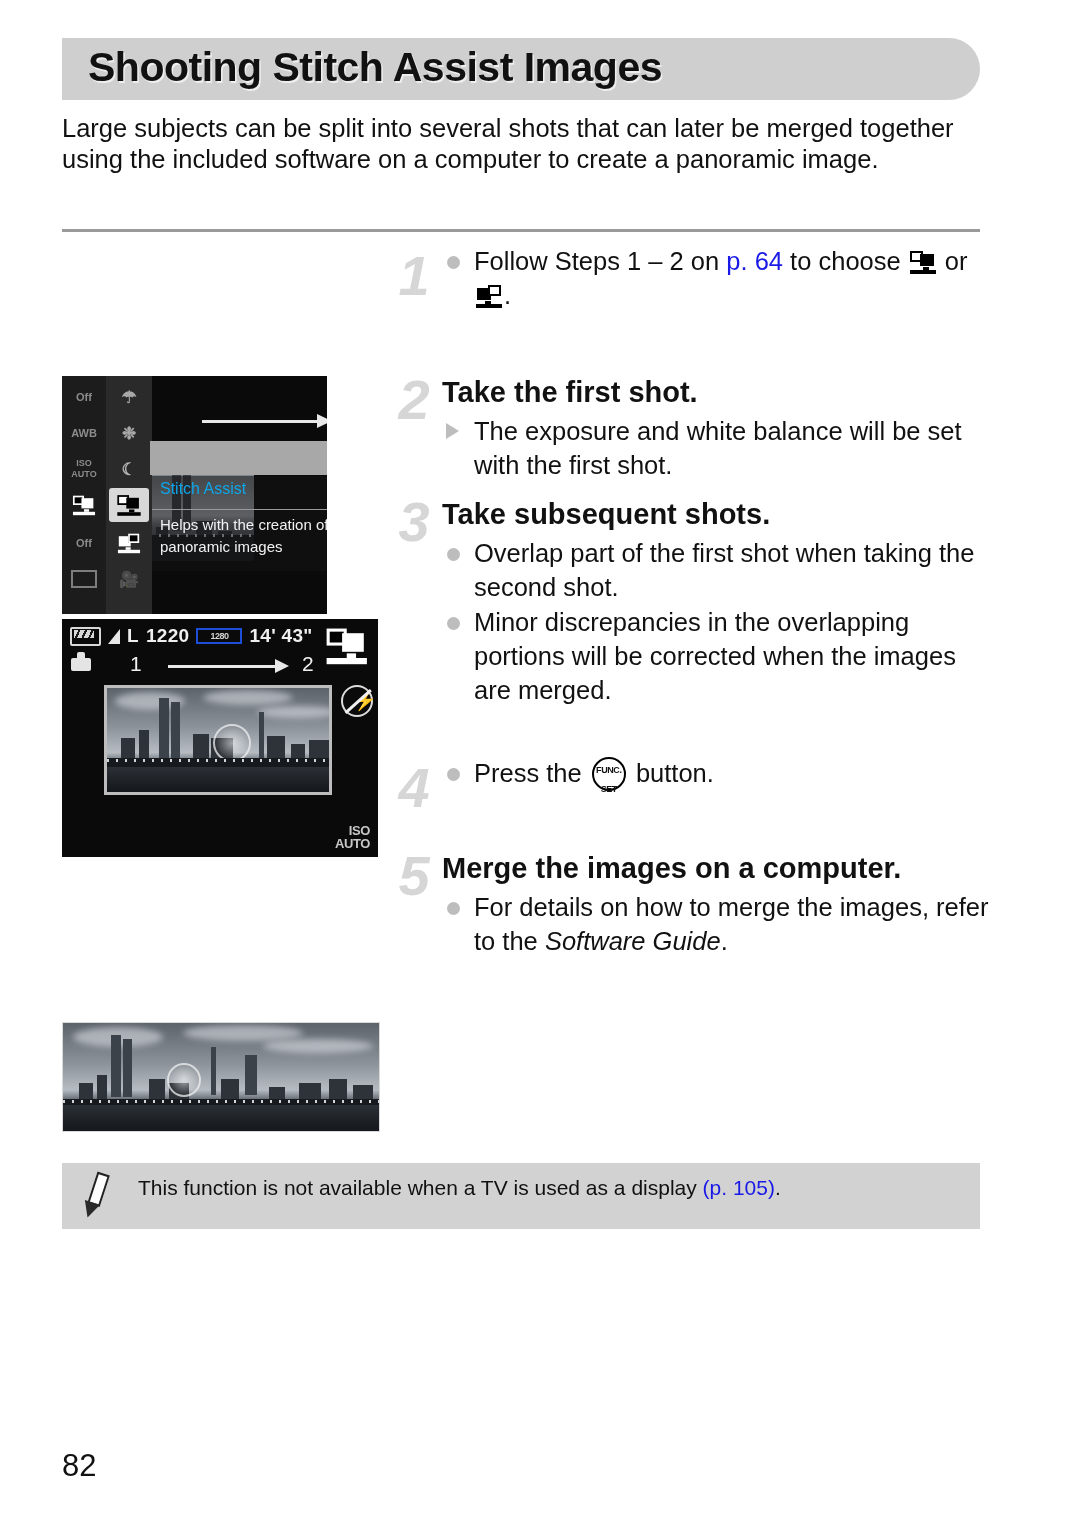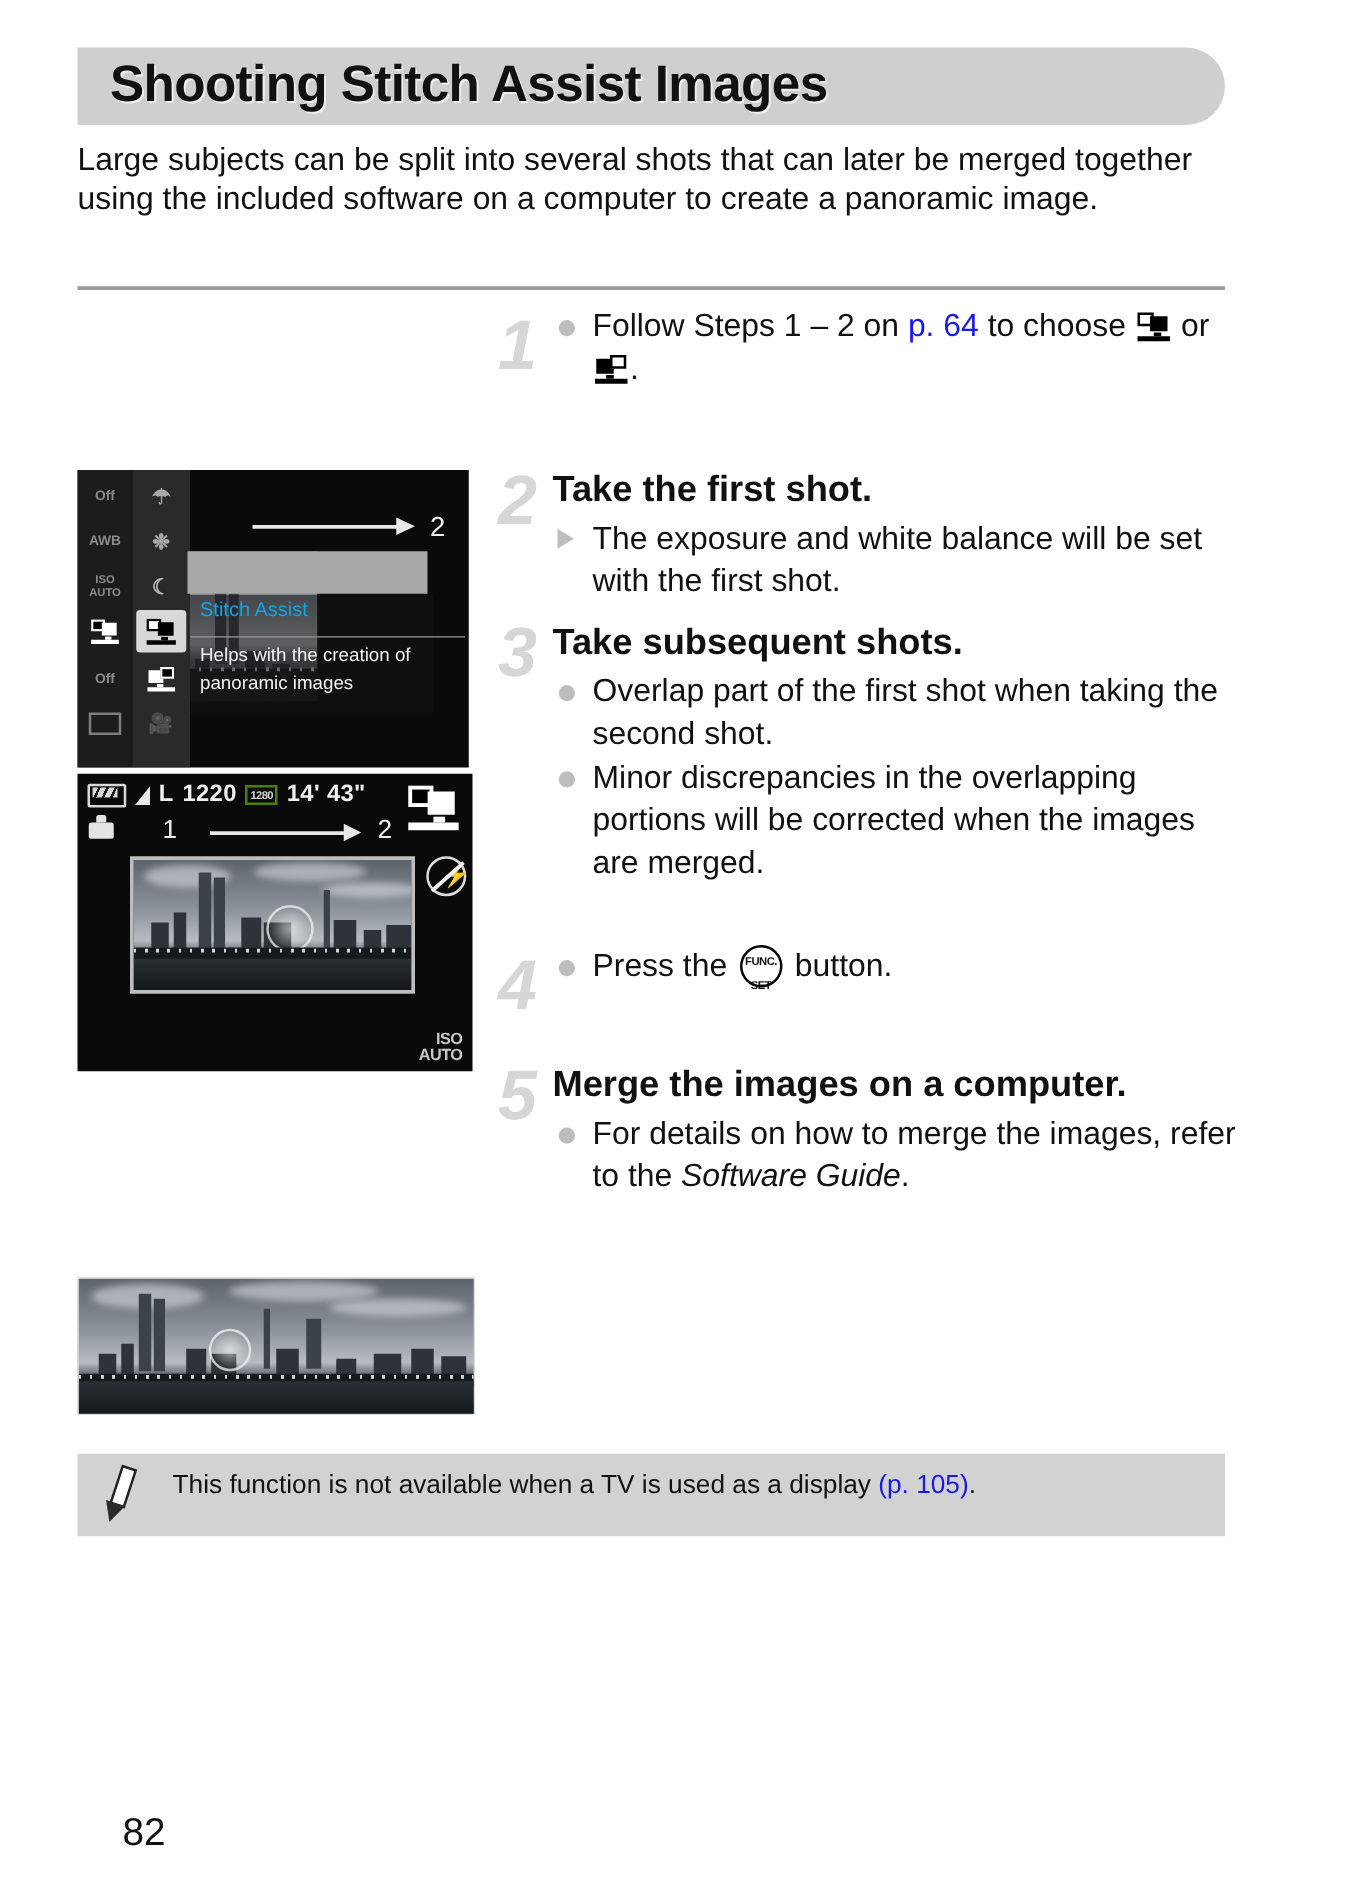--- a/index.html
+++ b/index.html
@@ -187,21 +187,21 @@
   }
   .funcset .l1 { top: 7px; }
   .funcset .l2 { top: 26px; }
 
   
   .fig {
     position: absolute;
     background: #0a0a0a;
     overflow: hidden;
   }
-  #fig-menu { left: 62px; top: 376px; width: 313px; height: 238px; }
+  #fig-menu { left: 62px; top: 376px; width: 265px; height: 238px; }
   #fig-lcd  { left: 62px; top: 619px; width: 316px; height: 238px; }
   #fig-pano { left: 62px; top: 1022px; width: 318px; height: 110px;
               background: #b9bec4; border: 1px solid #d9d9d9; box-sizing: border-box; }
 
   
   .m-col {
     position: absolute;
     top: 0; height: 100%;
   }
   .m-col-a { left: 0; width: 44px; background: #1c1c1c; }
@@ -303,22 +303,22 @@
     width: 20px; height: 8px;
     background: repeating-linear-gradient(115deg,#d8d8d8 0 4px,#1a1a1a 4px 6px);
   }
   .qual {
     width: 0; height: 0;
     border-left: 12px solid transparent;
     border-bottom: 15px solid #e8e8e8;
     display: inline-block;
   }
   .resbadge {
-    border: 2px solid #4d7c0f;
-    padding: 0 2px;
+    border: 2px solid #1d4ed8;
+    padding: 0 12px;
     font-size: 9px;
     line-height: 12px;
     letter-spacing: -0.5px;
     color: #d4d4d4;
   }
   .shutter-ic {
     position: absolute; left: 9px; top: 33px;
     width: 20px; height: 19px;
   }
   .shutter-ic .body {
@@ -457,21 +457,20 @@
     border-top: 16px solid #2a2a2a;
     transform: rotate(18deg);
   }
 
   
   .pagenum {
     position: absolute;
     left: 62px; top: 1448px;
     font-size: 31px;
     color: #111;
-    margin-left: 36px;
   }
 </style>
 </head>
 <body>
 
 <div class="title-banner"></div>
 <div class="title-text">Shooting Stitch Assist Images</div>
 
 <div class="intro">Large subjects can be split into several shots that can later be merged together using the included software on a computer to create a panoramic image.</div>
 <div class="rule"></div>

